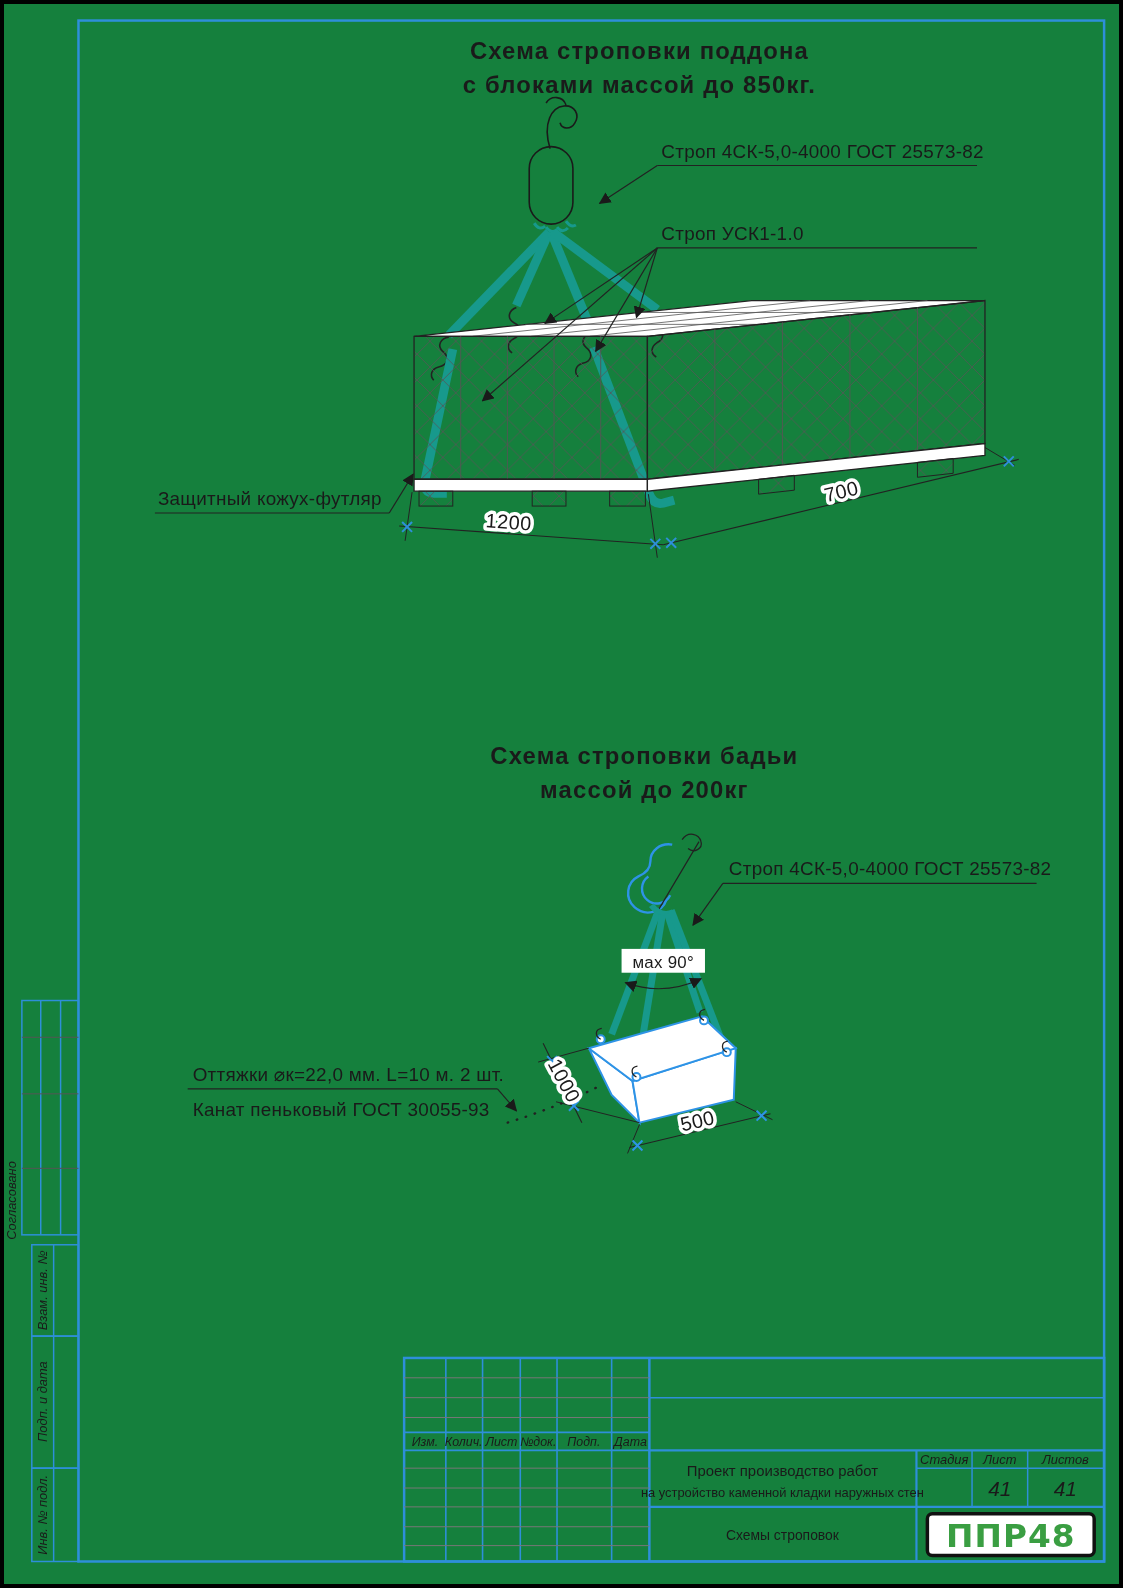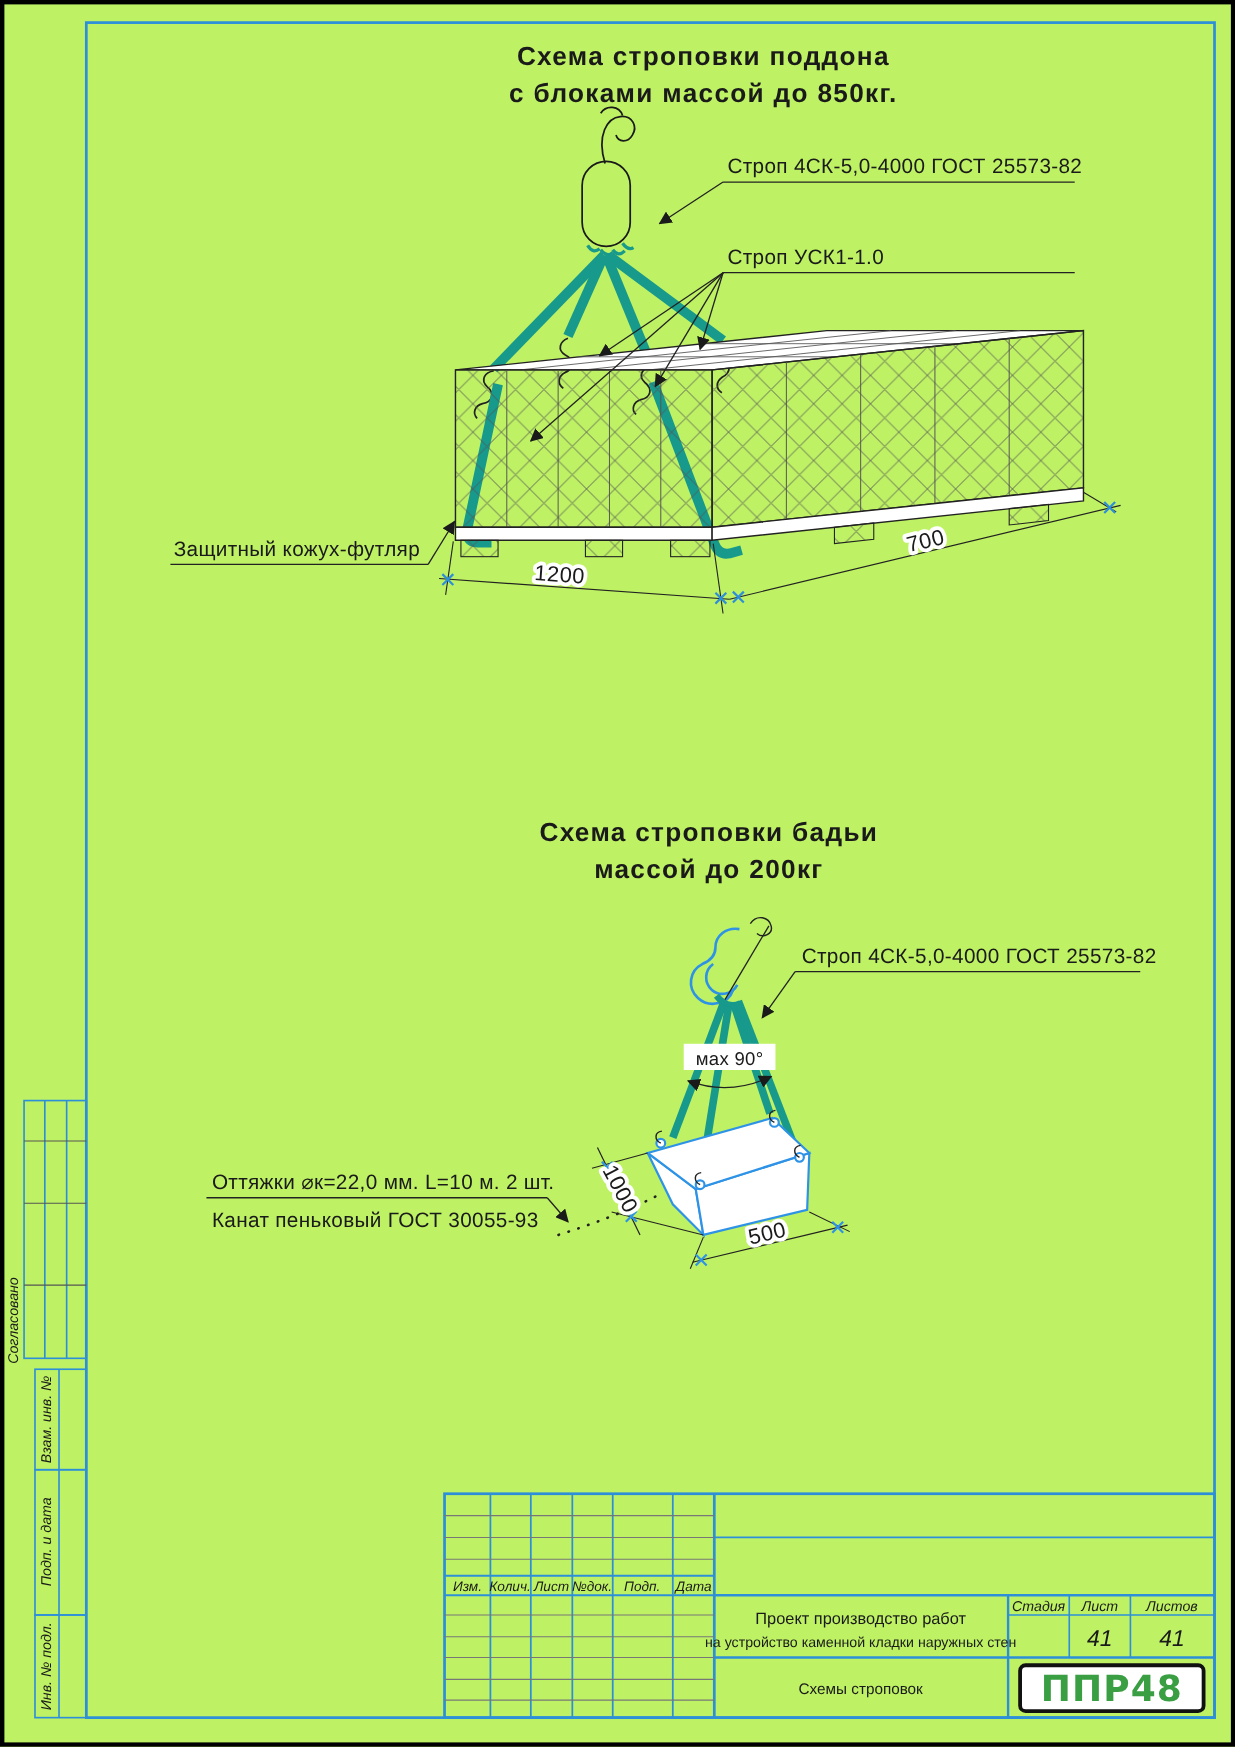--- a/index.html
+++ b/index.html
@@ -1,19 +1,19 @@
 <!DOCTYPE html>
 <html><head>
 <meta charset="utf-8">
 <style>
   html,body{margin:0;padding:0;background:#222;}
   .page{
     position:relative;
     width:1123px;height:1588px;
-    background:#bef264;
+    background:#15803d;
     box-sizing:border-box;
     border:4px solid #000;
     margin:0 auto;
     font-family:"Liberation Sans",sans-serif;
     overflow:hidden;
   }
   svg text{font-family:"Liberation Sans",sans-serif;fill:#1a1a1a;}
   .ttl{font-size:24px;font-weight:bold;letter-spacing:1.2px;}
   .lbl{font-size:19px;letter-spacing:.3px;}
   .dim{font-size:20px;letter-spacing:.5px;}

